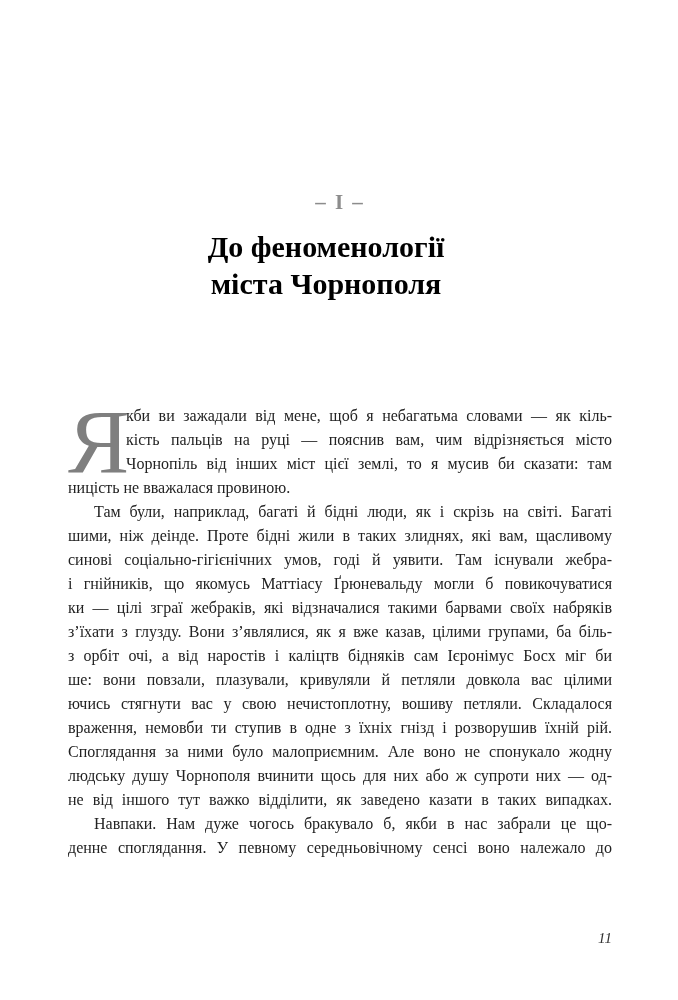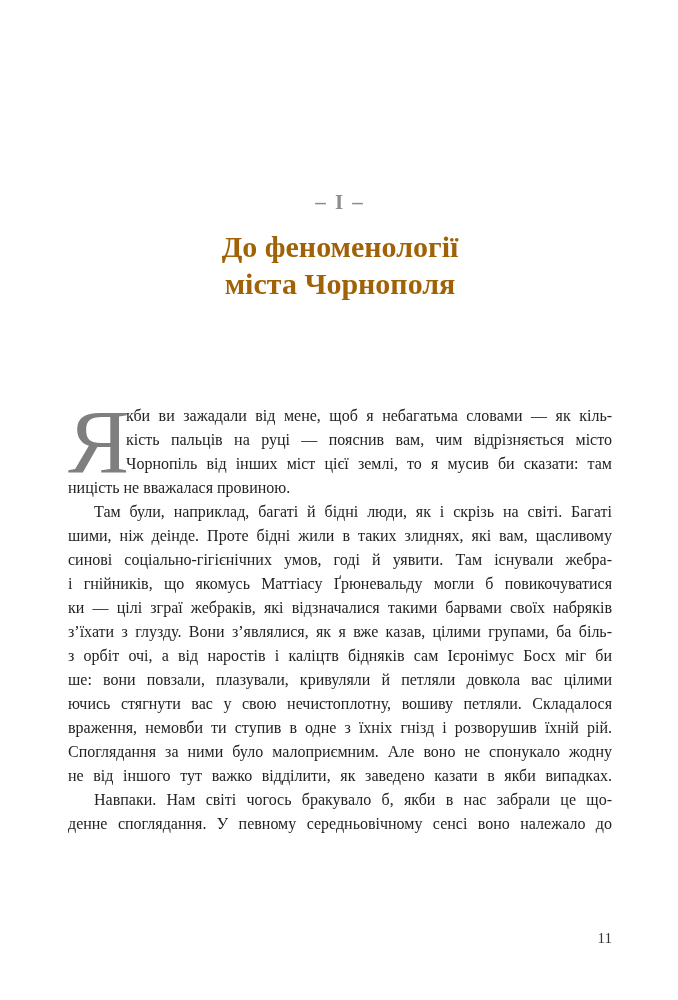--- a/index.html
+++ b/index.html
@@ -23,27 +23,27 @@
     width: 544px;
     text-align: center;
     font-size: 21px;
     font-weight: 700;
     letter-spacing: 2px;
     color: #8c8c8c;
   }
   .chapter-title {
     position: absolute;
     top: 228px;
-    left: 38px;
+    left: 24px;
     width: 604px;
     text-align: center;
     font-size: 30px;
     font-weight: 700;
     line-height: 37px;
-    color: #a16207;
+    color: #000000;
   }
   .body-text {
     position: absolute;
     top: 404px;
     left: 68px;
     width: 544px;
     font-size: 16px;
     line-height: 24px;
   }
   .line {
@@ -69,20 +69,21 @@
     overflow: visible;
   }
   .page-number {
     position: absolute;
     top: 930px;
     left: 68px;
     width: 544px;
     text-align: right;
     font-size: 15px;
     color: #333333;
+    font-style: italic;
   }
 </style>
 </head>
 <body>
 
 <div class="page">
 
   <div class="chapter-mark">– I –</div>
 
   <div class="chapter-title">
@@ -105,25 +106,26 @@
       <div class="line">шими, ніж деінде. Проте бідні жили в таких злиднях, які вам, щасливому</div>
       <div class="line">синові соціально-гігієнічних умов, годі й уявити. Там існували жебра-</div>
       <div class="line">і гнійників, що якомусь Маттіасу Ґрюневальду могли б повикочуватися</div>
       <div class="line">ки — цілі зграї жебраків, які відзначалися такими барвами своїх набряків</div>
       <div class="line">з’їхати з глузду. Вони з’являлися, як я вже казав, цілими групами, ба біль-</div>
       <div class="line">з орбіт очі, а від наростів і каліцтв бідняків сам Ієронімус Босх міг би</div>
       <div class="line">ше: вони повзали, плазували, кривуляли й петляли довкола вас цілими</div>
       <div class="line">ючись стягнути вас у свою нечистоплотну, вошиву петляли. Складалося</div>
       <div class="line">враження, немовби ти ступив в одне з їхніх гнізд і розворушив їхній рій.</div>
       <div class="line">Споглядання за ними було малоприємним. Але воно не спонукало жодну</div>
-      <div class="line">не від іншого тут важко відділити, як заведено казати в якби випадках.</div>
+      <div class="line">людську душу Чорнополя вчинити щось для них або ж супроти них — од-</div>
+      <div class="line">не від іншого тут важко відділити, як заведено казати в таких випадках.</div>
     </div>
 
     <div>
-      <div class="line indent">Навпаки. Нам світі чогось бракувало б, якби в нас забрали це що-</div>
+      <div class="line indent">Навпаки. Нам дуже чогось бракувало б, якби в нас забрали це що-</div>
       <div class="line">денне споглядання. У певному середньовічному сенсі воно належало до</div>
     </div>
 
   </div>
 
   <div class="page-number">11</div>
 
 </div>
 
 </body></html>

